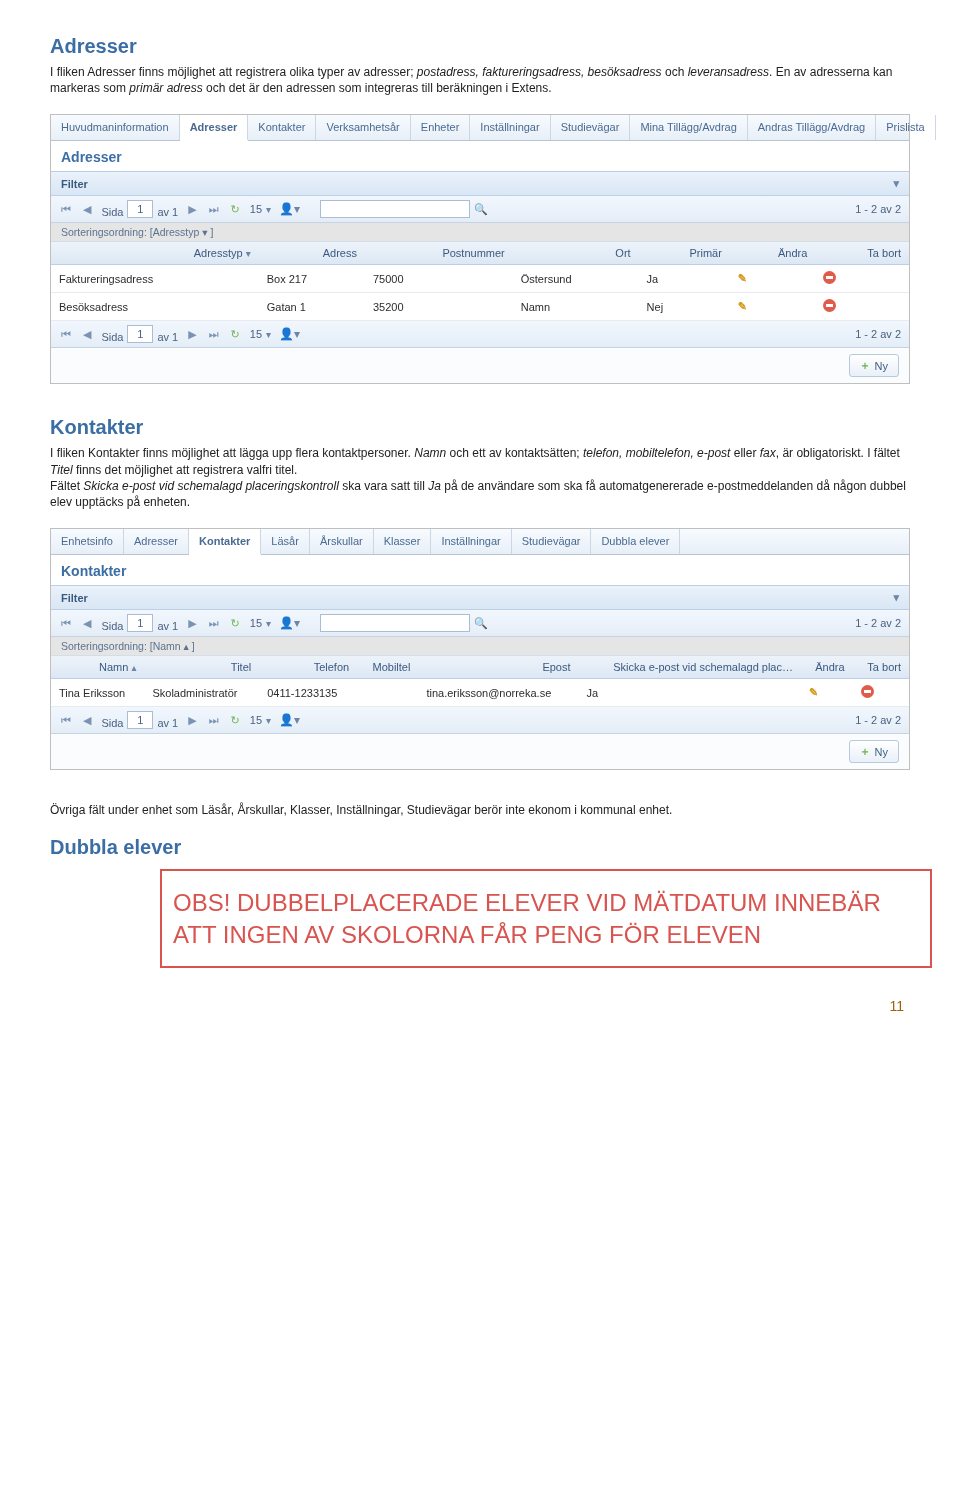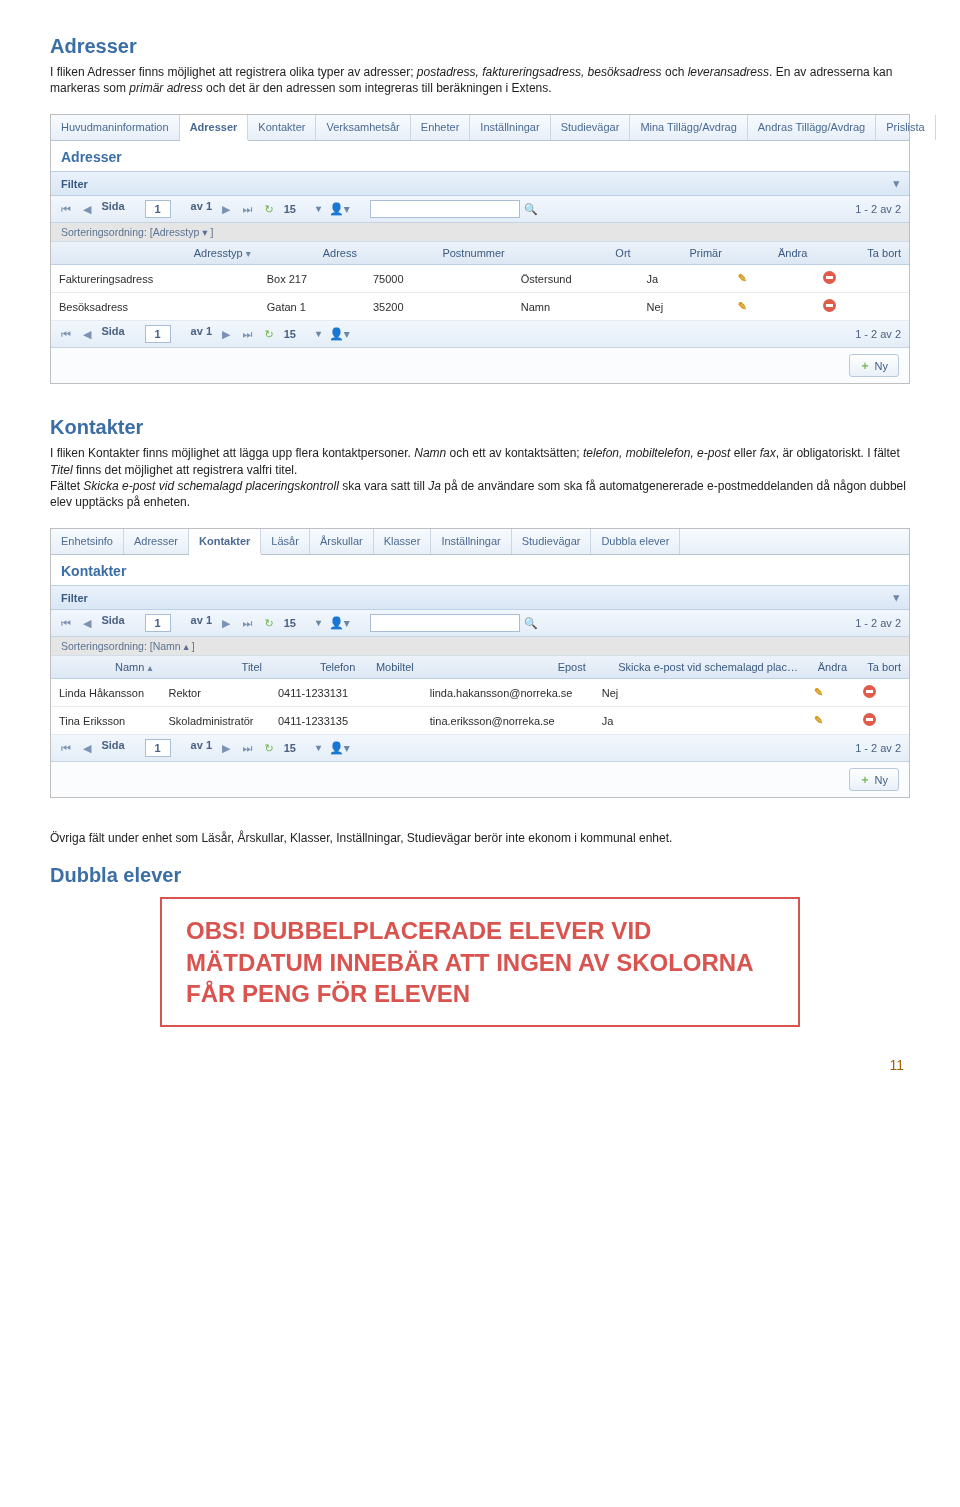--- a/index.html
+++ b/index.html
@@ -10,40 +10,40 @@
 
   
   .shot { border: 1px solid #bfbfbf; margin: 14px 0 32px 0; font-size: 11px; color: #2c2c2c; background: #fff; }
   .tabs { display: flex; background: linear-gradient(#f7fbff,#e7eff7); border-bottom: 1px solid #b8c4d2; }
   .tab { padding: 6px 10px; border-right: 1px solid #cdd7e3; color: #4b6a92; font-size: 11px; cursor: default; white-space: nowrap; }
   .tab.active { background: #fff; font-weight: bold; border-bottom: 2px solid #fff; margin-bottom: -1px; }
   .panel-title { color: #3b6ea5; font-weight: bold; font-size: 14px; padding: 8px 10px 6px 10px; }
   .filter-bar { background: linear-gradient(#eaf2fb,#d9e6f5); border-top: 1px solid #bcd0e5; border-bottom: 1px solid #bcd0e5; padding: 5px 10px; font-weight: bold; color: #3a5a80; display:flex; justify-content:space-between; align-items:center; font-size:11px;}
   .chev { color:#6b86a6; }
   .toolbar { display: flex; align-items: center; gap: 8px; background: linear-gradient(#f2f7fd,#e4edf7); border-bottom:1px solid #c5d3e3; padding: 4px 8px; font-size:11px; color:#4a6181; }
-  .toolbar .sp { display: inline-flex; align-items: flex-start; gap: 20px; font-weight: bold; }
+  .toolbar .sp { display: inline-flex; align-items: flex-end; gap: 4px; }
   .pgbox { width: 26px; height: 18px; border: 1px solid #a9bdd4; background:#fff; text-align:center; font-size:11px; line-height:16px; }
   .nav-ico { color:#7a93b3; padding:0 2px; }
   .search { margin-left: 12px; display:flex; align-items:center; gap:4px; }
   .search .field { width: 150px; height: 18px; border:1px solid #a9bdd4; background:#fff; }
   .mag { color:#6b86a6; }
   .count-right { margin-left:auto; }
   .sort-row { background:#e5e5e5; padding:3px 10px; font-size:10.5px; color:#5b7391; border-bottom:1px solid #d3dee9;}
   table.grid { width: 100%; border-collapse: collapse; font-size: 11px; }
   table.grid th { text-align:right; background: linear-gradient(#edf3fa,#dde8f4); color:#3a5a80; padding:5px 8px; border-bottom:1px solid #bcd0e5; font-weight:normal;}
   table.grid td { padding:6px 8px; border-bottom:1px solid #e6ebf1; }
   .ico-edit { color:#d79b1e; font-weight:bold; }
   .ico-del { display:inline-block; width:13px; height:13px; border-radius:50%; background:#e05b4a; position:relative; }
   .ico-del::after { content:""; position:absolute; left:3px; right:3px; top:5px; height:3px; background:#fff; }
   .ny-row { display:flex; justify-content:flex-end; padding:6px 10px; background:#fafcfe; }
   .ny-btn { display:inline-flex; align-items:center; gap:4px; padding:3px 10px; border:1px solid #b7c9dc; background:linear-gradient(#fff,#e9f0f8); border-radius:3px; font-size:11px; color:#3f5f85; }
   .plus { color:#6fb24d; font-weight:bold; }
   .person-ico { color:#6b86a6; font-size:12px; }
 
-  .obs-box { border: 2px solid #d9534f; padding: 16px 24px; margin: 10px 0 0 110px; width: 640px; font-weight: bold; }
+  .obs-box { border: 2px solid #d9534f; padding: 16px 11px; margin: 10px 0 0 110px; width: 772px; }
   .obs-text { color: #d9534f; font-size: 24px; line-height: 1.3; }
   .page-num { text-align: right; font-size: 14px; color: #a16207; margin-top: 30px; padding-right:6px; }
   .arrow-down { font-size:10px; color:#6b86a6; }
   .ref-ico { color:#6fb24d; }
 </style>
 </head>
 <body>
 
 <div class="heading-blue">Adresser</div>
 <p class="body-text">
@@ -204,30 +204,20 @@
       <th>Telefon</th>
       <th>Mobiltel</th>
       <th>Epost</th>
       <th>Skicka e-post vid schemalagd plac…</th>
       <th>Ändra</th>
       <th>Ta bort</th>
     </tr>
       </thead>
     <tbody>
       <tr>
-        <td>Linda Håkansson</td>
-        <td>Rektor</td>
-        <td>0411-1233131</td>
-        <td></td>
-        <td>linda.hakansson@norreka.se</td>
-        <td>Nej</td>
-        <td><span class="ico-edit">✎</span></td>
-        <td><span class="ico-del"></span></td>
-      </tr>
-      <tr>
         <td>Tina Eriksson</td>
         <td>Skoladministratör</td>
         <td>0411-1233135</td>
         <td></td>
         <td>tina.eriksson@norreka.se</td>
         <td>Ja</td>
         <td><span class="ico-edit">✎</span></td>
         <td><span class="ico-del"></span></td>
       </tr>
     </tbody>

